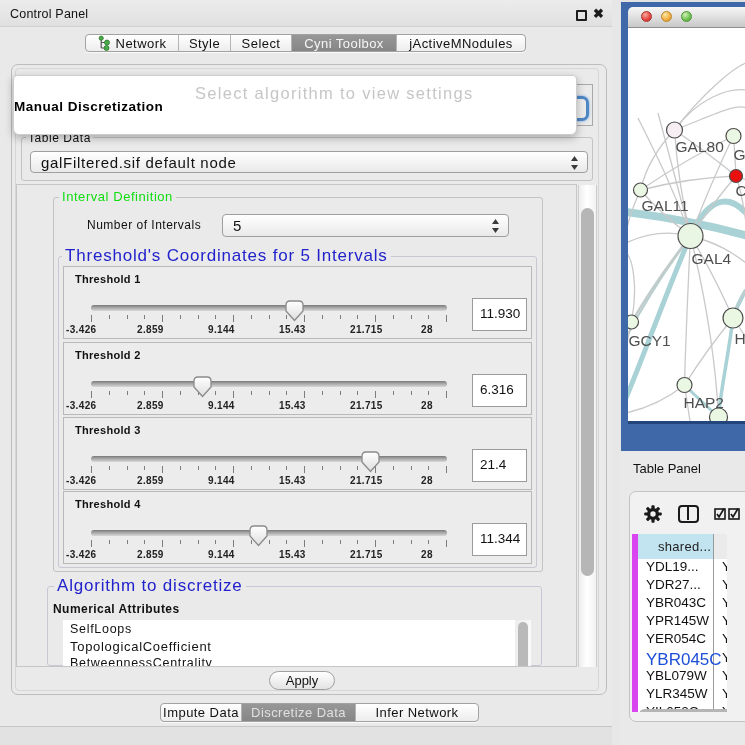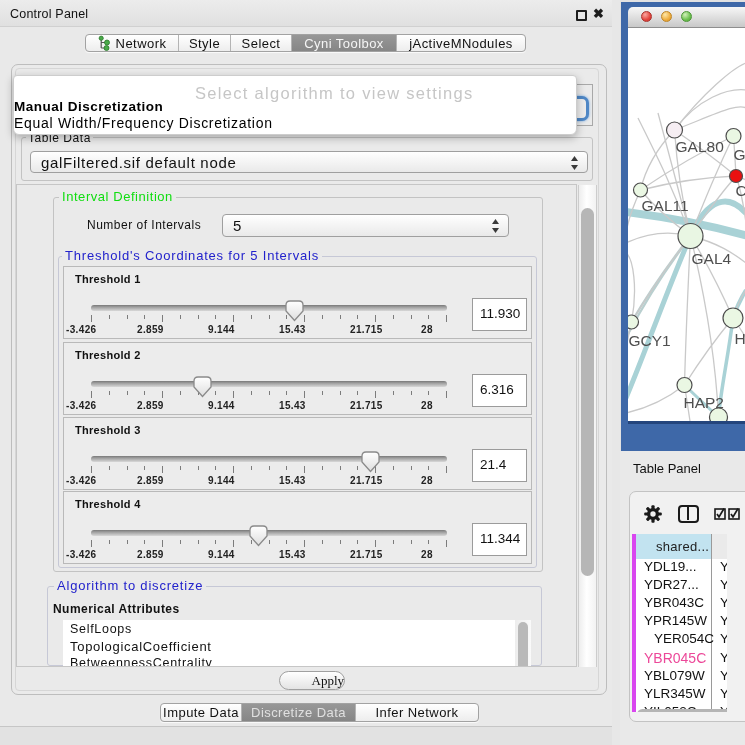--- a/index.html
+++ b/index.html
@@ -12,21 +12,21 @@
   box-shadow:0 1px 1px rgba(255,255,255,.8); }
 .seg > div { display:flex; align-items:center; justify-content:center;
   font-size:13px; letter-spacing:0.45px; color:#111; border-right:1px solid #b4b4b4; }
 .seg > div:last-child { border-right:none; }
 .seg > div.sel { background:linear-gradient(#979797,#868686); color:#f5f5f5; }
 
 .combo { position:absolute; border:1px solid #9f9f9f; border-radius:4px;
   background:linear-gradient(#ffffff,#e9e9e9); font-size:15px; letter-spacing:0.7px; color:#111; }
 .combo .txt { position:absolute; left:10px; top:0; bottom:0; display:flex; align-items:center; }
 .etch { position:absolute; border:1px solid #c3c3c3; border-radius:3px; }
-.gtitle { position:absolute; font-size:13px; letter-spacing:0.8px; background:#eaeaea; padding:0 3px; line-height:13px; }
+.gtitle { position:absolute; font-size:17px; letter-spacing:0.8px; background:#eaeaea; padding:0 3px; line-height:13px; }
 .tpanel { position:absolute; left:63px; width:469px; height:73px;
   background:#ececec; border:1px solid #b9b9b9; }
 .tpanel .tlabel { position:absolute; left:11px; top:6px; font-size:11px; letter-spacing:0.3px; font-weight:bold; color:#111; }
 .tpanel .track { position:absolute; left:27px; top:38px; width:356px; height:6px;
   border-radius:3px; background:linear-gradient(#787878 0%,#9f9f9f 35%,#d8d8d8 100%); }
 .tpanel .vfield { position:absolute; left:408px; top:31px; width:55px; height:33px;
   background:#fff; border:1px solid #9b9b9b; font-size:13.5px; color:#111;
   line-height:30px; padding-left:7px; }
 .tick { position:absolute; width:1px; background:#7c7c7c; }
 .slabel { position:absolute; top:57px; font-size:10px; letter-spacing:0.35px; font-weight:bold; color:#222;
@@ -269,36 +269,35 @@
   <div class="gtitle" style="left:54px;top:579px;color:#2222cc;">Algorithm to discretize</div>
   <div class="abs" style="left:53px;top:602px;font-size:12px;letter-spacing:0.45px;font-weight:bold;color:#111;">Numerical Attributes</div>
   <div class="abs" style="left:63px;top:620px;width:468px;height:46px;background:#fff;overflow:hidden;">
     <div style="position:absolute;left:7px;top:2px;font-size:12.5px;letter-spacing:0.7px;color:#111;">SelfLoops</div>
     <div style="position:absolute;left:7px;top:19px;font-size:13px;letter-spacing:0.7px;color:#111;">TopologicalCoefficient</div>
     <div style="position:absolute;left:7px;top:36px;font-size:12.5px;letter-spacing:0.7px;color:#111;">BetweennessCentrality</div>
     <div style="position:absolute;left:452px;top:0;width:16px;height:46px;background:linear-gradient(90deg,#ededed,#fafafa);"></div>
     <div style="position:absolute;left:455px;top:2px;width:10px;height:50px;border-radius:5px;background:#b9b9b9;"></div>
   </div>
 
-  <div class="abs" style="left:279px;top:671px;width:66px;height:19px;border-radius:9.5px;
+  <div class="abs" style="left:269px;top:671px;width:66px;height:19px;border-radius:9.5px;
     border:1px solid #a0a0a0;background:linear-gradient(#ffffff,#e3e3e3);
-    font-size:13px;color:#111;text-align:right;line-height:17px;font-family:Liberation Serif, serif;">Apply</div>
+    font-size:13px;color:#111;text-align:center;line-height:17px;">Apply</div>
 
   <div class="seg" style="left:160px;top:703px;height:19px;">
     <div style="width:81px;">Impute Data</div>
     <div class="sel" style="width:114px;color:#e0e0e0;">Discretize Data</div>
     <div style="width:122px;">Infer Network</div>
   </div>
   <div class="abs" style="left:0;top:726px;width:612px;height:1px;background:#c6c6c6;"></div>
 
   <div class="abs" style="left:13px;top:75px;width:564px;height:60px;background:#fff;
     border:1px solid #cdcdcd;border-radius:4px 4px 6px 6px;box-shadow:0 3px 8px rgba(0,0,0,0.28);z-index:40;"></div>
   <div class="abs" style="left:195px;top:84px;font-size:16.5px;letter-spacing:1.3px;color:#c6c6c6;z-index:42;">Select algorithm to view settings</div>
   <div class="abs" style="left:14px;top:99px;font-size:13.5px;letter-spacing:0.5px;font-weight:bold;color:#000;z-index:42;">Manual Discretization</div>
-  <div class="abs" style="left:14px;top:115px;font-size:14px;letter-spacing:0.7px;color:#000;z-index:42;">Equal Width/Frequency Discretization</div>
 
   <div class="abs" style="left:612px;top:364px;width:0;height:0;
     border-top:4px solid transparent;border-bottom:4px solid transparent;border-right:5px solid #9a9a9a;"></div>
 </div>
 
 <div class="abs" style="left:621px;top:2px;width:124px;height:449px;background:#3e68a8;"></div>
 <div class="abs" style="left:628px;top:7px;width:117px;height:21px;
   background:linear-gradient(#f7f7f7,#c8c8c8);border-bottom:1px solid #8e8e8e;border-top-left-radius:5px;"></div>
 <div class="abs" style="left:641px;top:11px;width:11px;height:11px;border-radius:50%;
   background:radial-gradient(circle at 35% 30%,#f9a7a0,#e3443c 60%,#c43530);border:1px solid #a8322d;"></div>
@@ -394,38 +393,38 @@
 </div>
 <svg class="abs" style="left:714px;top:508px;" width="12" height="12" viewBox="0 0 12 12">
   <rect x="1" y="1" width="10" height="10" fill="none" stroke="#1a1a1a" stroke-width="1.6"></rect>
   <path d="M3 6 L5 9 L10 0.5" stroke="#1a1a1a" stroke-width="1.7" fill="none"></path>
 </svg>
 <svg class="abs" style="left:727.5px;top:508px;" width="12" height="12" viewBox="0 0 12 12">
   <rect x="1" y="1" width="10" height="10" fill="none" stroke="#1a1a1a" stroke-width="1.6"></rect>
   <path d="M3 6 L5 9 L10 0.5" stroke="#1a1a1a" stroke-width="1.7" fill="none"></path>
 </svg>
 
-<div class="abs" style="left:632px;top:534px;width:95px;height:178px;background:#fff;overflow:hidden;border-left:4px solid #d946ef;">
+<div class="abs" style="left:632px;top:534px;width:95px;height:178px;background:#fff;overflow:hidden;border-left:6px solid #d946ef;">
   <div style="position:absolute;left:0;top:0;width:75px;height:25px;background:#c2e3f0;"></div>
   <div style="position:absolute;left:76px;top:0;width:37px;height:25px;background:#eaeaea;"></div>
   <div style="position:absolute;left:75px;top:0;width:1px;height:178px;background:#9a9a9a;"></div>
   <div style="position:absolute;left:20px;top:5px;font-size:13px;letter-spacing:0.3px;color:#222;">shared...</div>
   <div style="position:absolute;left:104px;top:5px;font-size:13px;color:#222;">na</div>
   <div id="rows">
       <div style="position:absolute;left:8px;top:25px;font-size:13.5px;color:#111;">YDL19...</div>
       <div style="position:absolute;left:84px;top:25px;font-size:13.5px;color:#111;">YDL1</div>
       <div style="position:absolute;left:8px;top:43.1px;font-size:13.5px;color:#111;">YDR27...</div>
       <div style="position:absolute;left:84px;top:43.1px;font-size:13.5px;color:#111;">YDR2</div>
       <div style="position:absolute;left:8px;top:61.2px;font-size:13.5px;color:#111;">YBR043C</div>
       <div style="position:absolute;left:84px;top:61.2px;font-size:13.5px;color:#111;">YBR0</div>
       <div style="position:absolute;left:8px;top:79.30000000000001px;font-size:13.5px;color:#111;">YPR145W</div>
       <div style="position:absolute;left:84px;top:79.30000000000001px;font-size:13.5px;color:#111;">YPR1</div>
-      <div style="position:absolute;left:8px;top:97.4px;font-size:13.5px;color:#111;margin-left:10px;">YER054C</div>
+      <div style="position:absolute;left:8px;top:97.4px;font-size:13.5px;color:#111;">YER054C</div>
       <div style="position:absolute;left:84px;top:97.4px;font-size:13.5px;color:#111;">YER0</div>
-      <div style="position:absolute;left:8px;top:115.5px;font-size:14px;color:#ec4899;">YBR045C</div>
+      <div style="position:absolute;left:8px;top:115.5px;font-size:17px;color:#1d4ed8;">YBR045C</div>
       <div style="position:absolute;left:84px;top:115.5px;font-size:13.5px;color:#111;">YBR0</div>
       <div style="position:absolute;left:8px;top:133.60000000000002px;font-size:13.5px;color:#111;">YBL079W</div>
       <div style="position:absolute;left:84px;top:133.60000000000002px;font-size:13.5px;color:#111;">YBL0</div>
       <div style="position:absolute;left:8px;top:151.70000000000002px;font-size:13.5px;color:#111;">YLR345W</div>
       <div style="position:absolute;left:84px;top:151.70000000000002px;font-size:13.5px;color:#111;">YLR3</div>
       <div style="position:absolute;left:8px;top:169.8px;font-size:13.5px;color:#111;">YIL052C</div>
       <div style="position:absolute;left:84px;top:169.8px;font-size:13.5px;color:#111;">YIL0</div>
     </div>
   <div style="position:absolute;left:1px;top:175px;width:120px;height:11px;border-radius:5.5px;background:#b5b5b5;"></div>
 </div>

